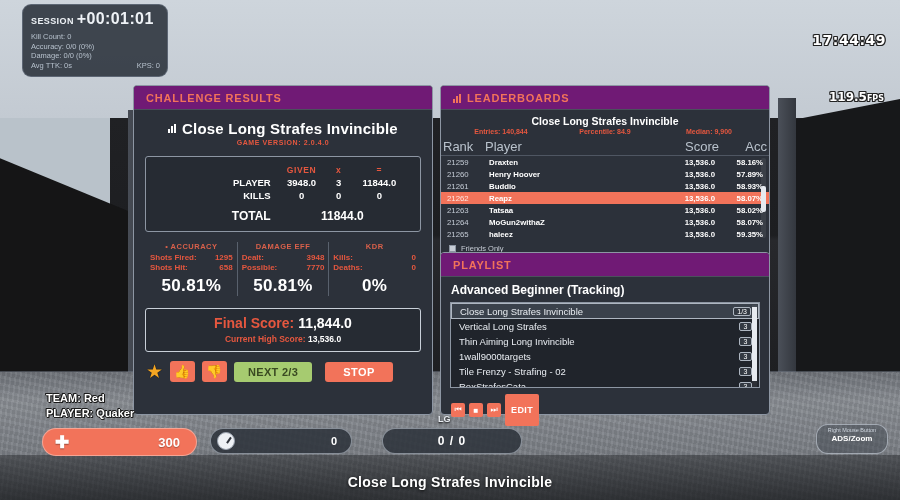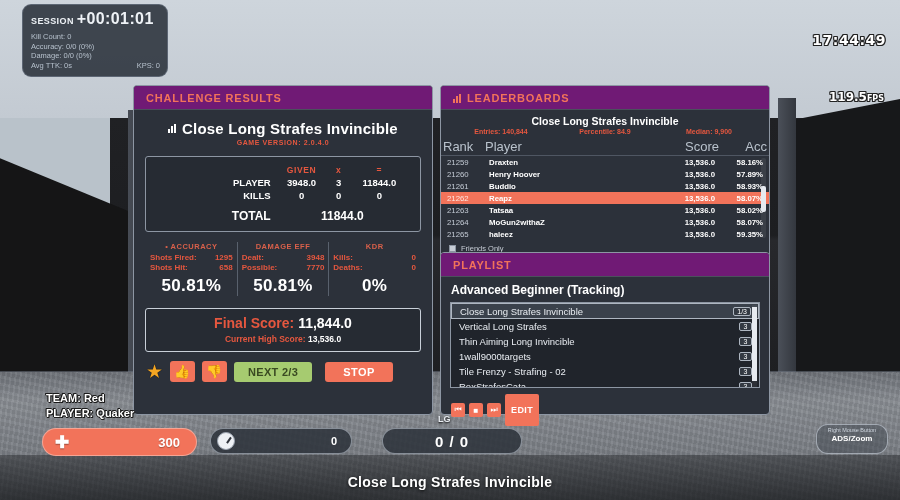--- a/index.html
+++ b/index.html
@@ -236,21 +236,21 @@
   .gauge::after {
     content:''; position:absolute; left:8px; top:3px; width:1.5px; height:7px;
     background:#30343c; transform-origin:bottom center; transform:rotate(35deg);
   }
   #armor-pill .av { color:#fff; font-size:11px; font-weight:bold; }
   #ammo-pill {
     position:absolute; left:382px; top:428px; width:140px; height:26px;
     background:rgba(44,49,58,.85); border-radius:13px; border:1px solid rgba(190,198,208,.6);
     display:flex; align-items:center; justify-content:center;
   }
-  #ammo-pill .am { color:#fff; font-size:15px; font-weight:bold; letter-spacing:1px; }
+  #ammo-pill .am { color:#fff; font-size:12px; font-weight:bold; letter-spacing:1px; }
   #weapon {
     position:absolute; left:438px; top:414px; color:#e8ecf1; font-size:9px; font-weight:bold;
     text-shadow:0 1px 2px #000;
   }
   #ads {
     position:absolute; right:12px; top:424px; width:72px; height:30px;
     border:1px solid rgba(200,208,218,.65); border-radius:12px;
     background:rgba(60,66,76,.45); text-align:center; padding-top:2px;
   }
   #ads .rmb { color:#cdd4dd; font-size:5.5px; display:block; line-height:7px;}

